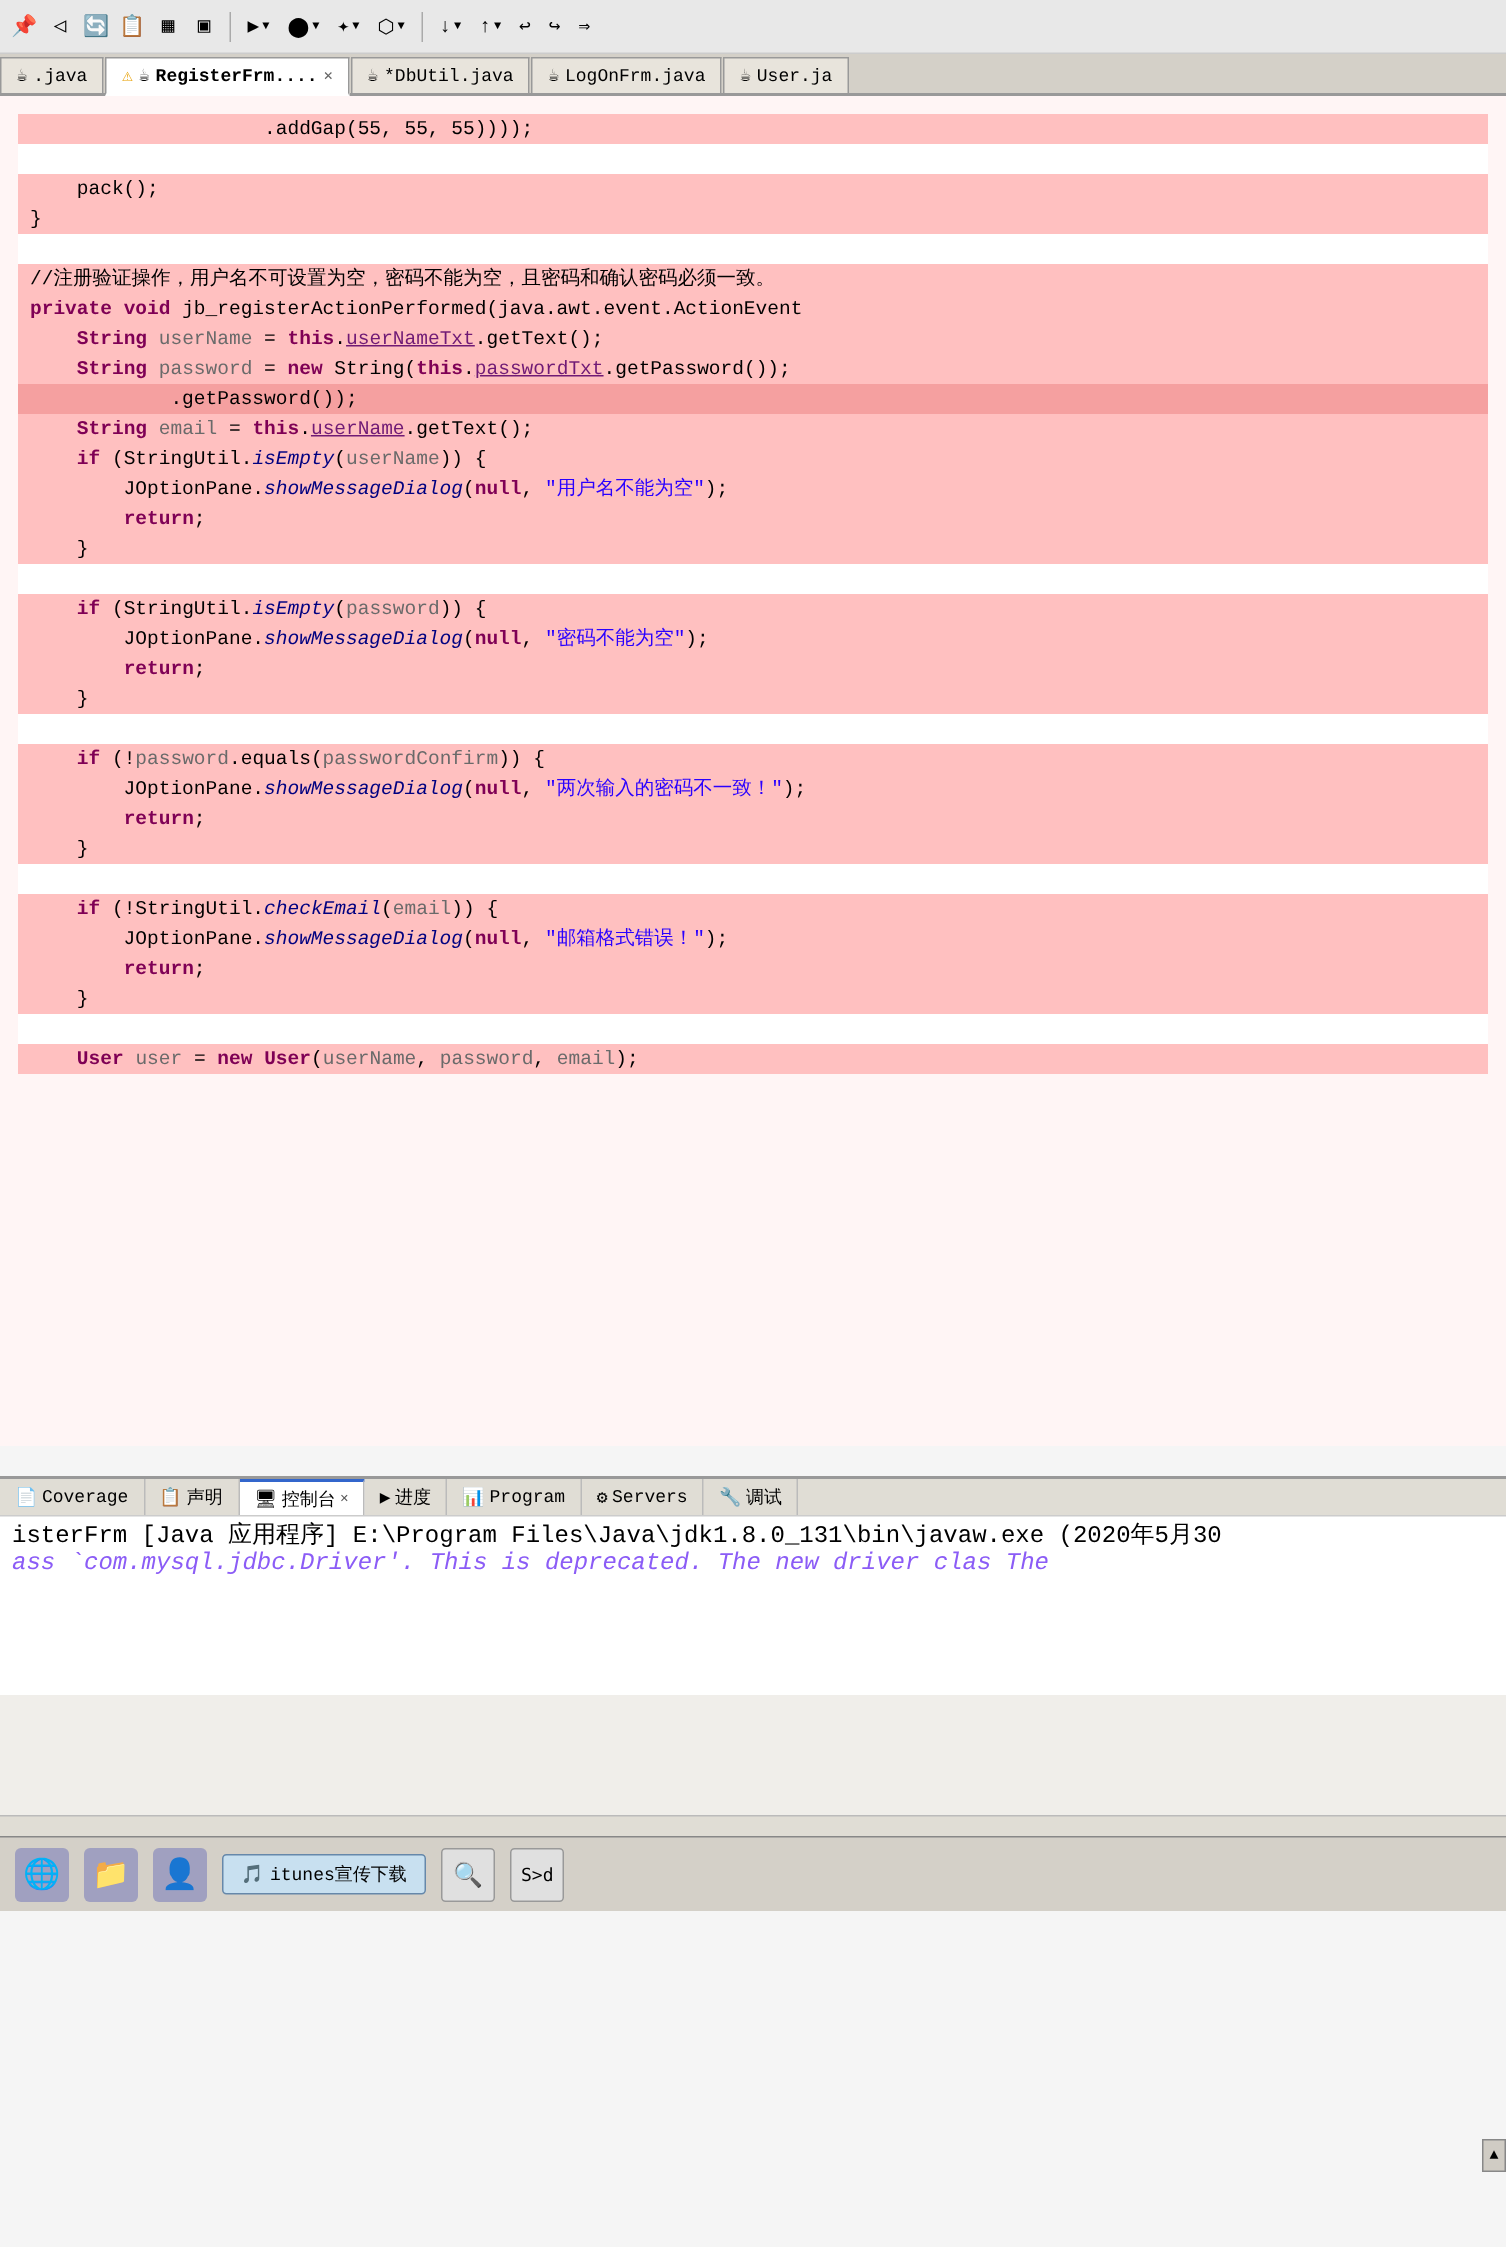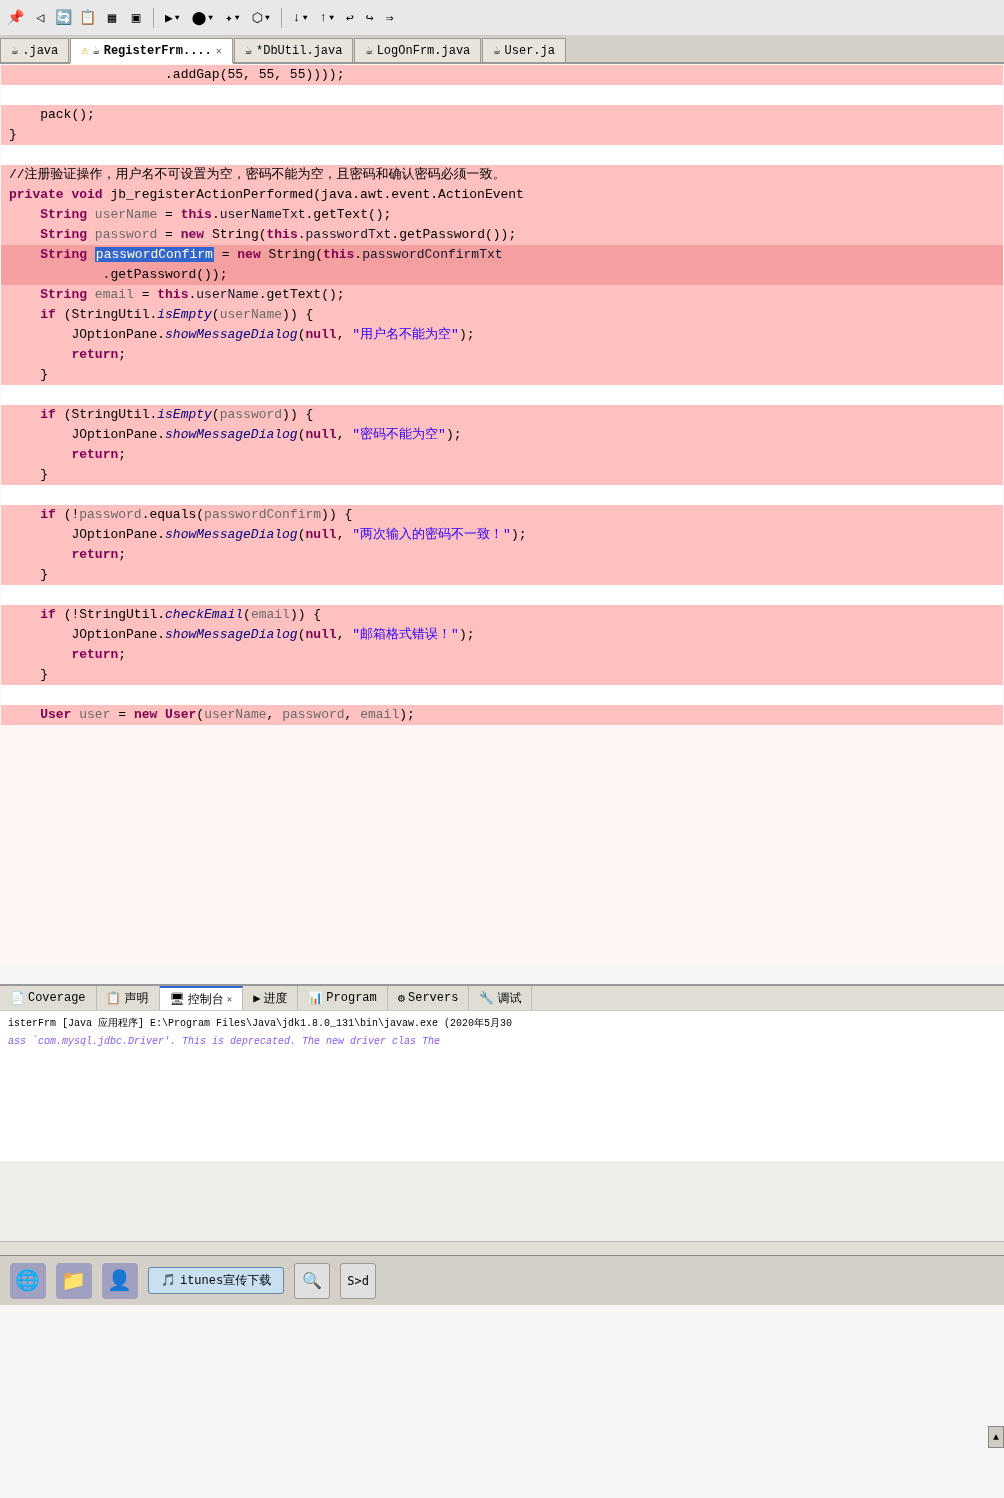--- a/index.html
+++ b/index.html
@@ -84,21 +84,21 @@
       cursor: pointer;
     }
     .tab-warning {
       color: #e8a000;
       font-size: 12px;
     }
 
     
     .code-area {
       background: #fff5f5;
-      padding: 1px;
+      padding: 12px;
       overflow: hidden;
       min-height: 900px;
     }
 
     .code-line {
       display: flex;
       align-items: flex-start;
       min-height: 20px;
       line-height: 20px;
       padding: 0 8px;
@@ -119,21 +119,21 @@
       white-space: pre;
       color: #000;
       font-size: 13px;
       line-height: 20px;
     }
 
     
     .kw { color: #7f0055; font-weight: bold; }
     .type { color: #7f0055; font-weight: bold; }
     .var { color: #6a6a6a; }
-    .field { color: #0f172a; }
+    .field { color: #701a75; text-decoration: underline; }
     .string { color: #2a00ff; }
     .comment { color: #000000; }
     .method { color: #000080; font-style: italic; }
     .selected-var {
       background: #3366cc;
       color: white;
       padding: 0 1px;
     }
 
     .bottom-tabs {
@@ -157,24 +157,24 @@
       background: #fff;
       border-top: 2px solid #3366cc;
     }
     .bottom-tab-close {
       font-size: 9px;
       color: #555;
     }
 
     .console-area {
       background: #fff;
-      height: 151px;
+      height: 120px;
       border-top: 1px solid #ccc;
       font-family: 'Courier New', monospace;
-      font-size: 10px;
+      font-size: 16px;
       padding: 4px 8px;
       overflow: auto;
     }
     .console-line {
       line-height: 18px;
       white-space: nowrap;
     }
     .console-error { color: #8b5cf6; font-style: italic; }
     .console-normal { color: #000; }
 
@@ -337,23 +337,20 @@
   </div>
 
   <div class="code-line highlight">
     <span class="code-content">    <span class="kw">String</span> <span class="var">userName</span> = <span class="kw">this</span>.<span class="field">userNameTxt</span>.getText();</span>
   </div>
 
   <div class="code-line highlight">
     <span class="code-content">    <span class="kw">String</span> <span class="var">password</span> = <span class="kw">new</span> String(<span class="kw">this</span>.<span class="field">passwordTxt</span>.getPassword());</span>
   </div>
 
-  <div class="code-line dark-highlight">
-    <span class="code-content">    <span class="kw">String</span> <span class="selected-var">passwordConfirm</span> = <span class="kw">new</span> String(<span class="kw">this</span>.<span class="field">passwordConfirmTxt</span></span>
-  </div>
 
   <div class="code-line dark-highlight">
     <span class="code-content">            .getPassword());</span>
   </div>
 
   <div class="code-line highlight">
     <span class="code-content">    <span class="kw">String</span> <span class="var">email</span> = <span class="kw">this</span>.<span class="field">userName</span>.getText();</span>
   </div>
 
   <div class="code-line highlight">

